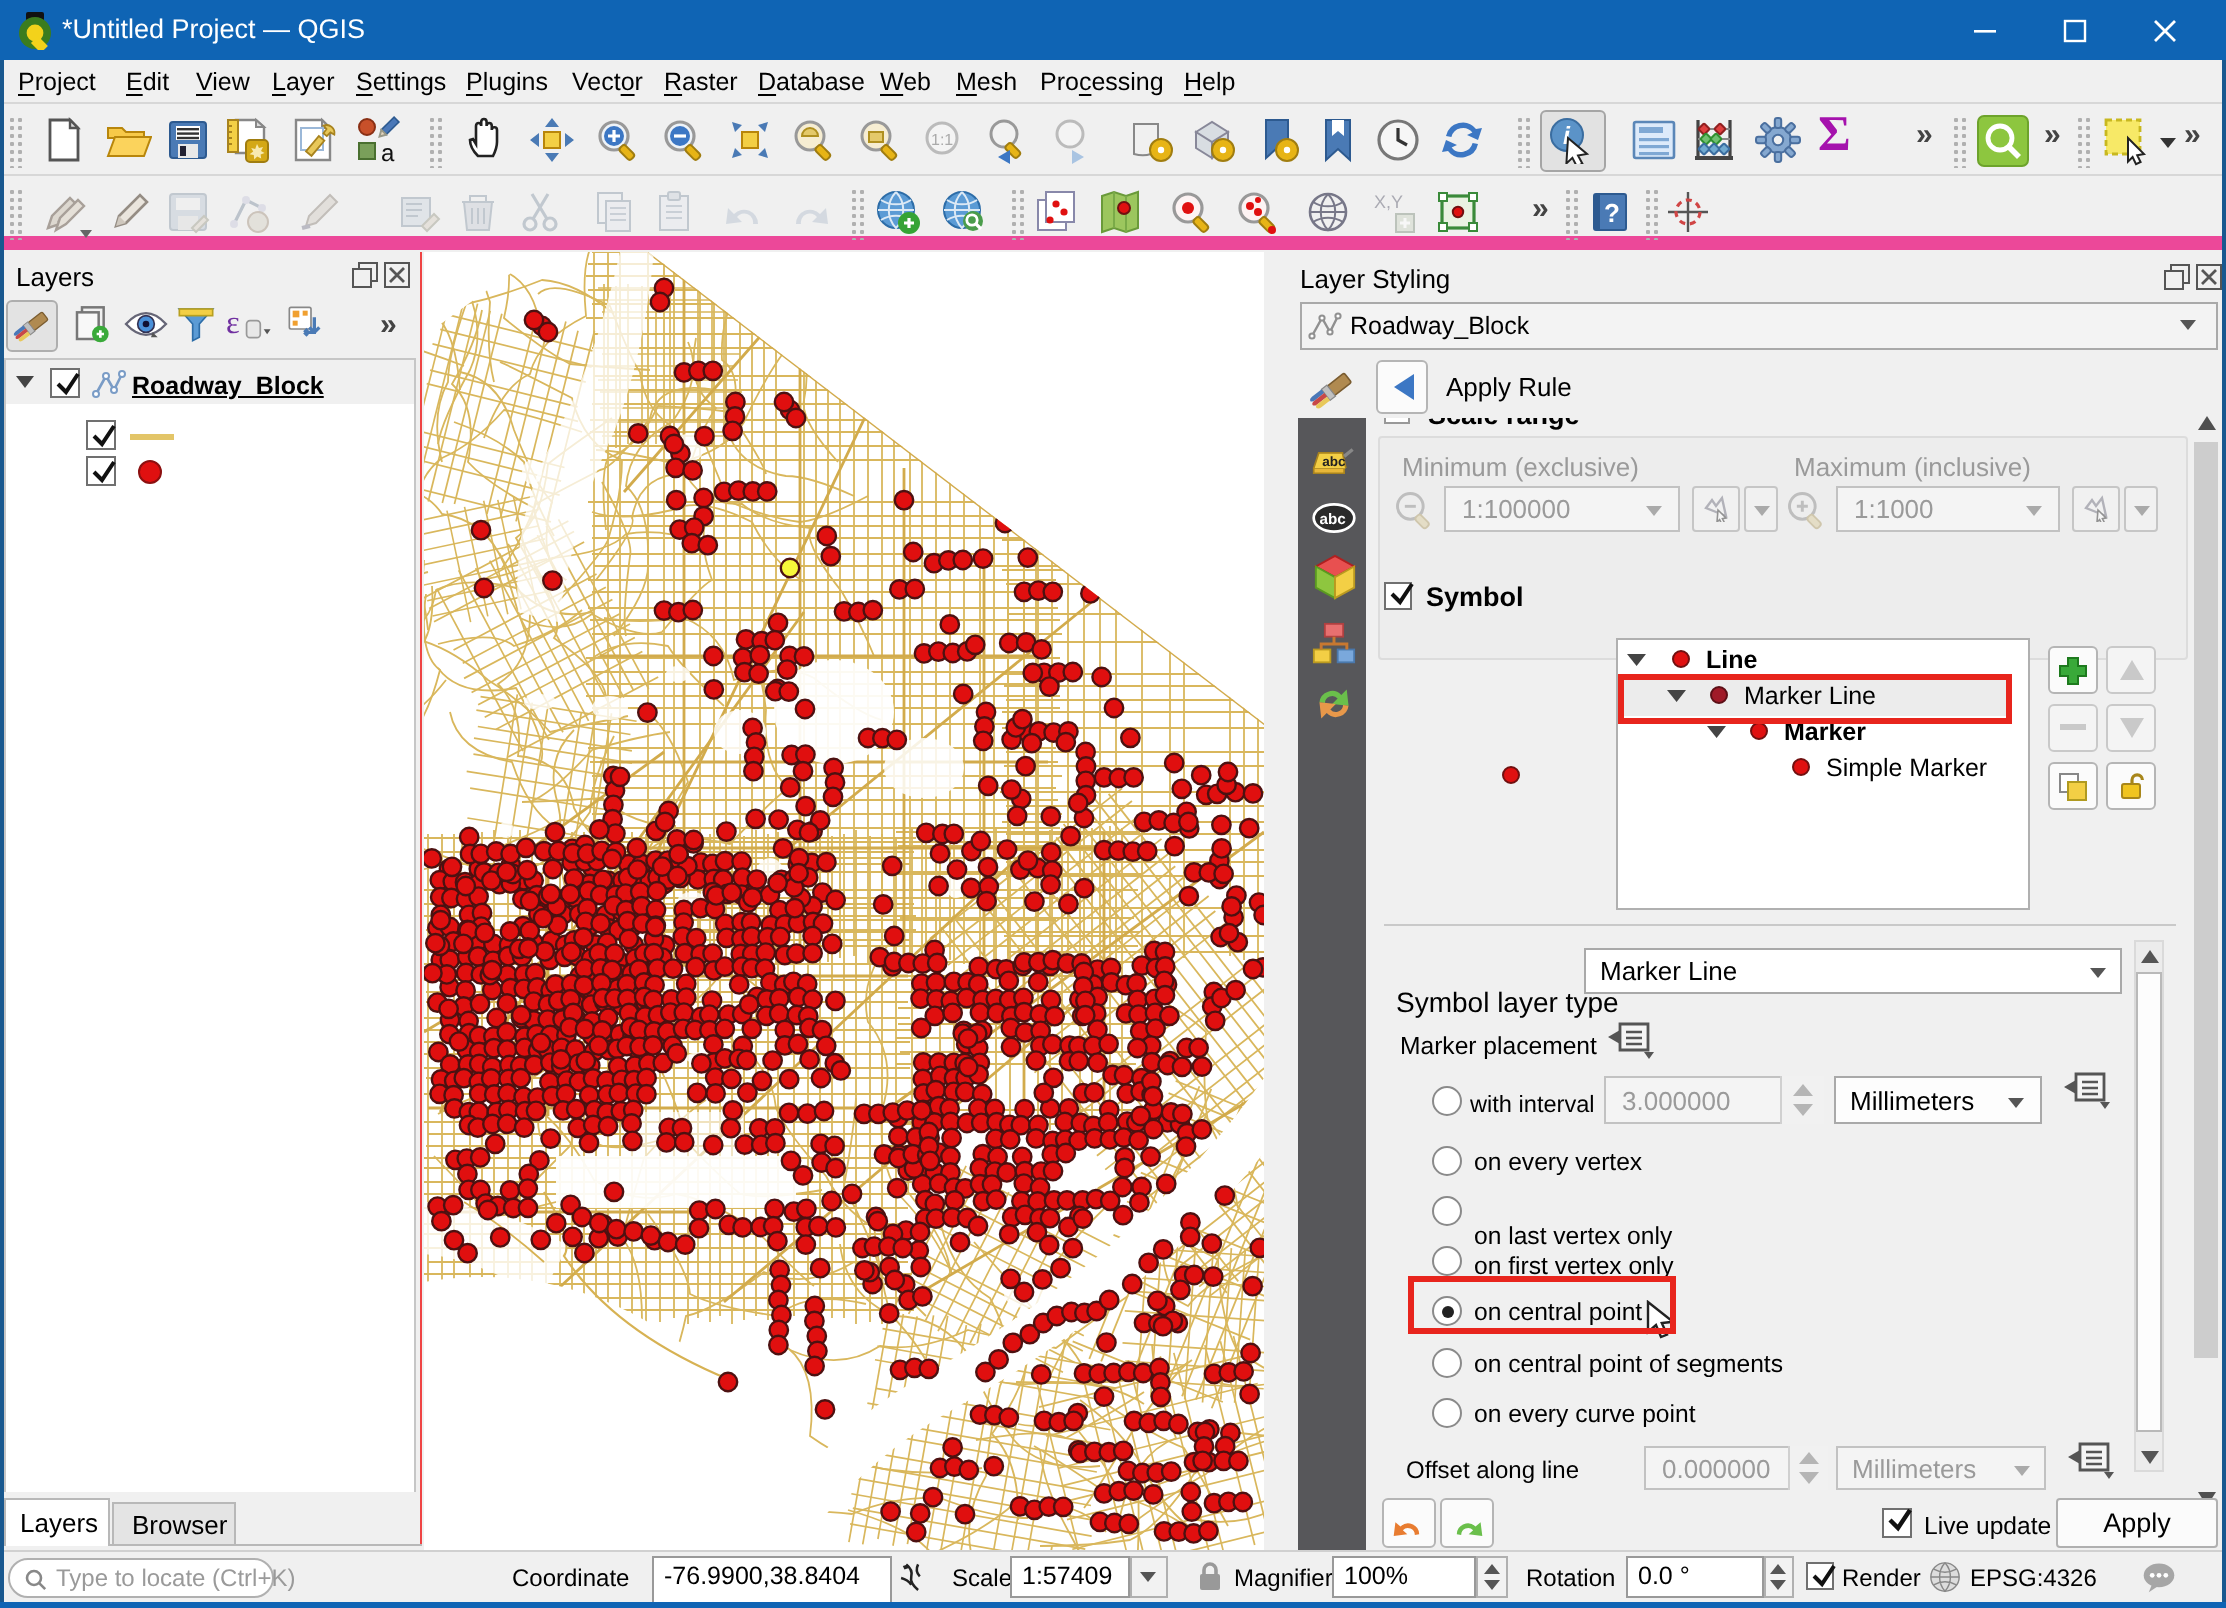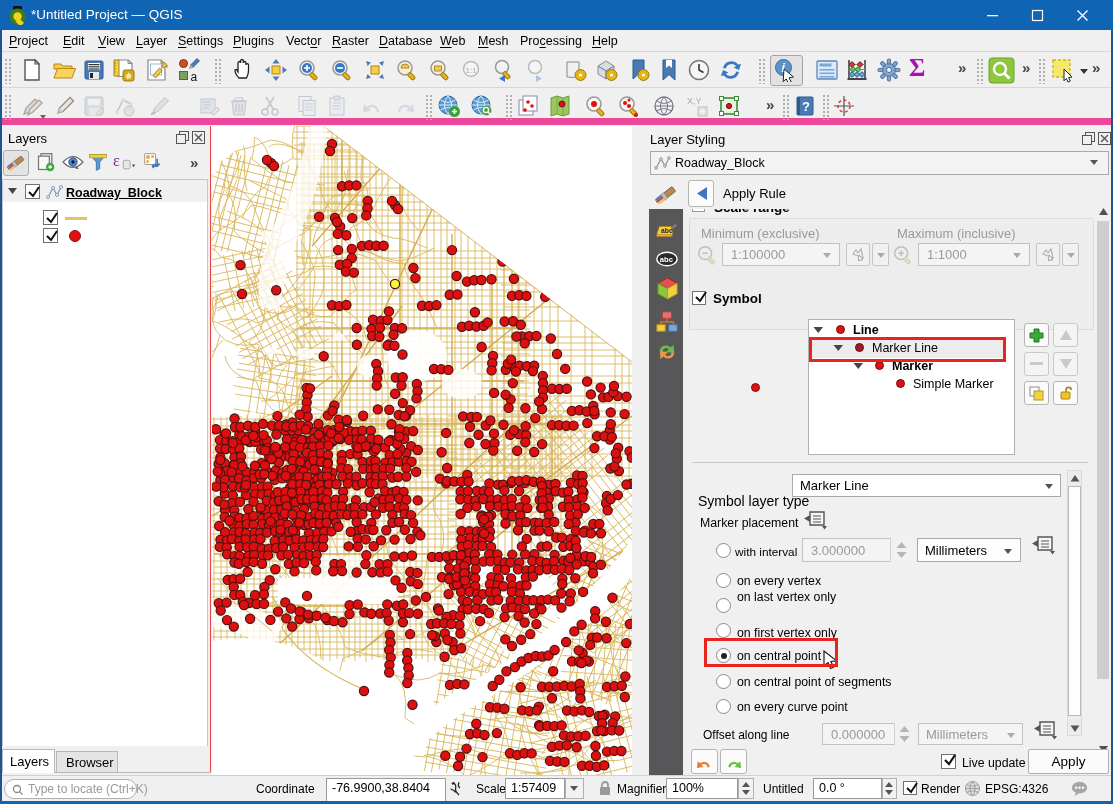--- a/index.html
+++ b/index.html
@@ -2476,21 +2476,21 @@
       </div>
     <svg class="abs" style="left:398px;top:409px" width="26" height="20" viewBox="0 0 26 20">
         <path d="M8 2 h14 v13 h-14 z" fill="#f5f5f5" stroke="#555" stroke-width="1.4"></path>
         <path d="M11 6 h8 M11 9 h8 M11 12 h8" stroke="#555" stroke-width="1.2"></path>
         <path d="M8 5 L2 8.5 8 12 z" fill="#555"></path>
         <path d="M20 16 l5 0 -2.5 3.5 z" fill="#555"></path>
       </svg>
     <div class="radio" style="left:84px;top:447px"></div>
     <div class="abs" style="left:105px;top:448px;font-size:12.3px">on every vertex</div>
     <div class="radio" style="left:84px;top:472px"></div>
-    <div class="abs" style="left:105px;top:464px;font-size:12.3px">on last vertex only</div>
+    <div class="abs" style="left:105px;top:485px;font-size:12.3px">on last vertex only</div>
     <div class="radio" style="left:84px;top:497px"></div>
     <div class="abs" style="left:105px;top:500px;font-size:12.3px">on first vertex only</div>
     <div class="radio" style="left:84px;top:522px"></div>
     <div class="abs" style="left:88.5px;top:526.5px;width:6px;height:6px;border-radius:50%;background:#222"></div>
     <div class="abs" style="left:105px;top:523px;font-size:12.3px">on central point</div>
     <div class="redbox" style="left:72px;top:512px;width:134px;height:29px"></div>
     <svg class="abs" style="left:191px;top:524px" width="14" height="22" viewBox="0 0 14 22">
         <path d="M1 1 l0 15 4-3.5 2.5 6 3-1.2 -2.6-5.8 5.6-.6 z" fill="#fff" stroke="#222" stroke-width="1.2"></path>
       </svg>
     <div class="radio" style="left:84px;top:548px"></div>
@@ -2571,21 +2571,21 @@
   <svg class="abs" style="left:598px;top:4px" width="14" height="16" viewBox="0 0 14 16">
       <rect x="2" y="7" width="10" height="8" rx="1" fill="#999"></rect>
       <path d="M4 7 v-2 a3 3 0 0 1 6 0 v2" fill="none" stroke="#999" stroke-width="1.8"></path>
     </svg>
   <div class="abs" style="left:617px;top:6px;font-size:12px">Magnifier</div>
   <div class="field abs" style="left:666px;top:2px;width:72px;height:21px;padding:2px 5px;font-size:12.5px">100%</div>
   <div class="abs" style="left:738px;top:2px;width:16px;height:21px;background:#f2f2f2;border:1px solid #b0b0b0"></div>
   <svg class="abs" style="left:741px;top:6px" width="10" height="13">
       <path d="M5 0 l4 5 h-8 z M5 13 l4-5 h-8 z" fill="#555"></path>
     </svg>
-  <div class="abs" style="left:763px;top:6px;font-size:12px">Untitled</div>
+  <div class="abs" style="left:763px;top:6px;font-size:12px">Rotation</div>
   <div class="field abs" style="left:813px;top:2px;width:69px;height:21px;padding:2px 5px;font-size:12.5px">0.0 °</div>
   <div class="abs" style="left:882px;top:2px;width:15px;height:21px;background:#f2f2f2;border:1px solid #b0b0b0"></div>
   <svg class="abs" style="left:884px;top:6px" width="10" height="13">
       <path d="M5 0 l4 5 h-8 z M5 13 l4-5 h-8 z" fill="#555"></path>
     </svg>
   <div class="checkbox" style="left:903px;top:5px"></div>
   <svg class="abs" style="left:904px;top:4px" width="16" height="16">
       <path d="M3 8 l4 4 6-9" fill="none" stroke="#111" stroke-width="2"></path>
     </svg>
   <div class="abs" style="left:921px;top:6px;font-size:12px">Render</div>

